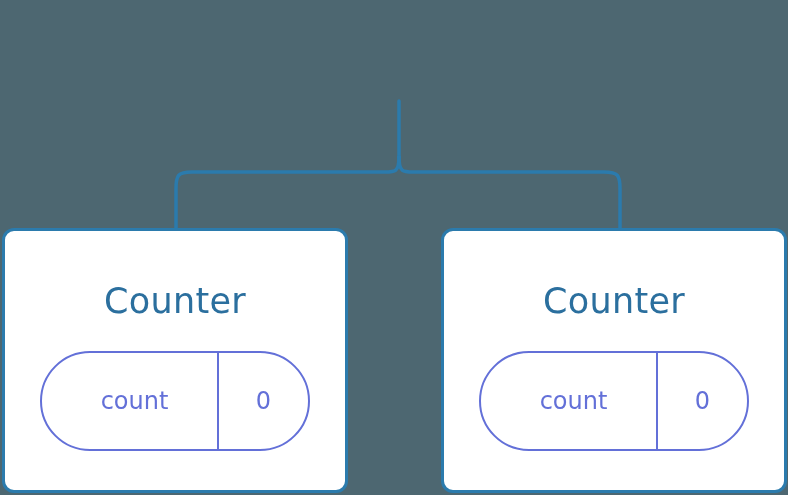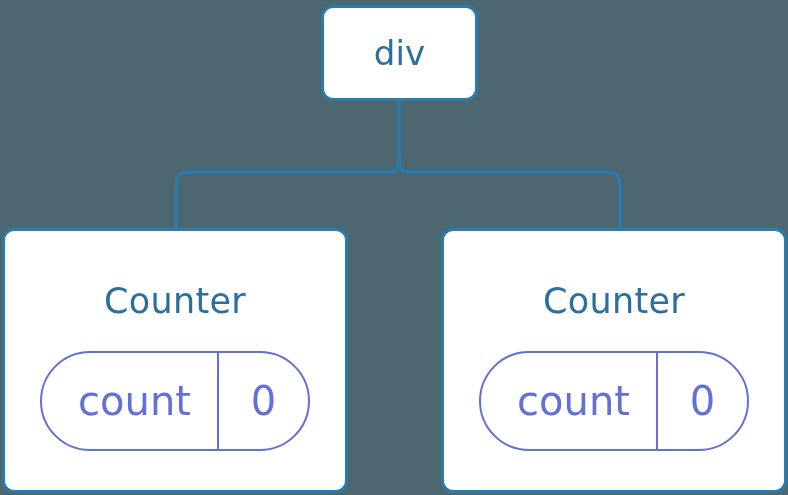--- a/index.html
+++ b/index.html
@@ -74,21 +74,21 @@
     border-radius: 50px;
     box-sizing: border-box;
     background: #ffffff;
   }
   .state-key,
   .state-val {
     display: flex;
     align-items: center;
     justify-content: center;
     color: #6370d8;
-    font-size: 40px;
+    font-size: 24px;
     line-height: 1;
     box-sizing: border-box;
   }
   .state-key {
     width: 175px;
     padding-left: 10px;
   }
   .state-val {
     width: 91px;
     border-left: 2px solid #6370d8;
@@ -103,23 +103,20 @@
 
     <path d="M 399 101 L 399 157" fill="none" stroke="#2b7bad" stroke-width="3.5" stroke-linecap="round"></path>
 
     <path d="M 399 157 C 399 172, 395 172, 385 172 L 192 172
              C 178 172, 176 175, 176 189 L 176 228" fill="none" stroke="#2b7bad" stroke-width="3.5" stroke-linecap="round"></path>
 
     <path d="M 399 157 C 399 172, 403 172, 413 172 L 604 172
              C 618 172, 620 175, 620 189 L 620 228" fill="none" stroke="#2b7bad" stroke-width="3.5" stroke-linecap="round"></path>
   </svg>
 
-  <div class="node node-root">
-    <span class="node-label-root">div</span>
-  </div>
 
   <div class="node node-child left">
     <span class="node-label-child">Counter</span>
     <div class="state-pill">
       <span class="state-key">count</span>
       <span class="state-val">0</span>
     </div>
   </div>
 
   <div class="node node-child right">

